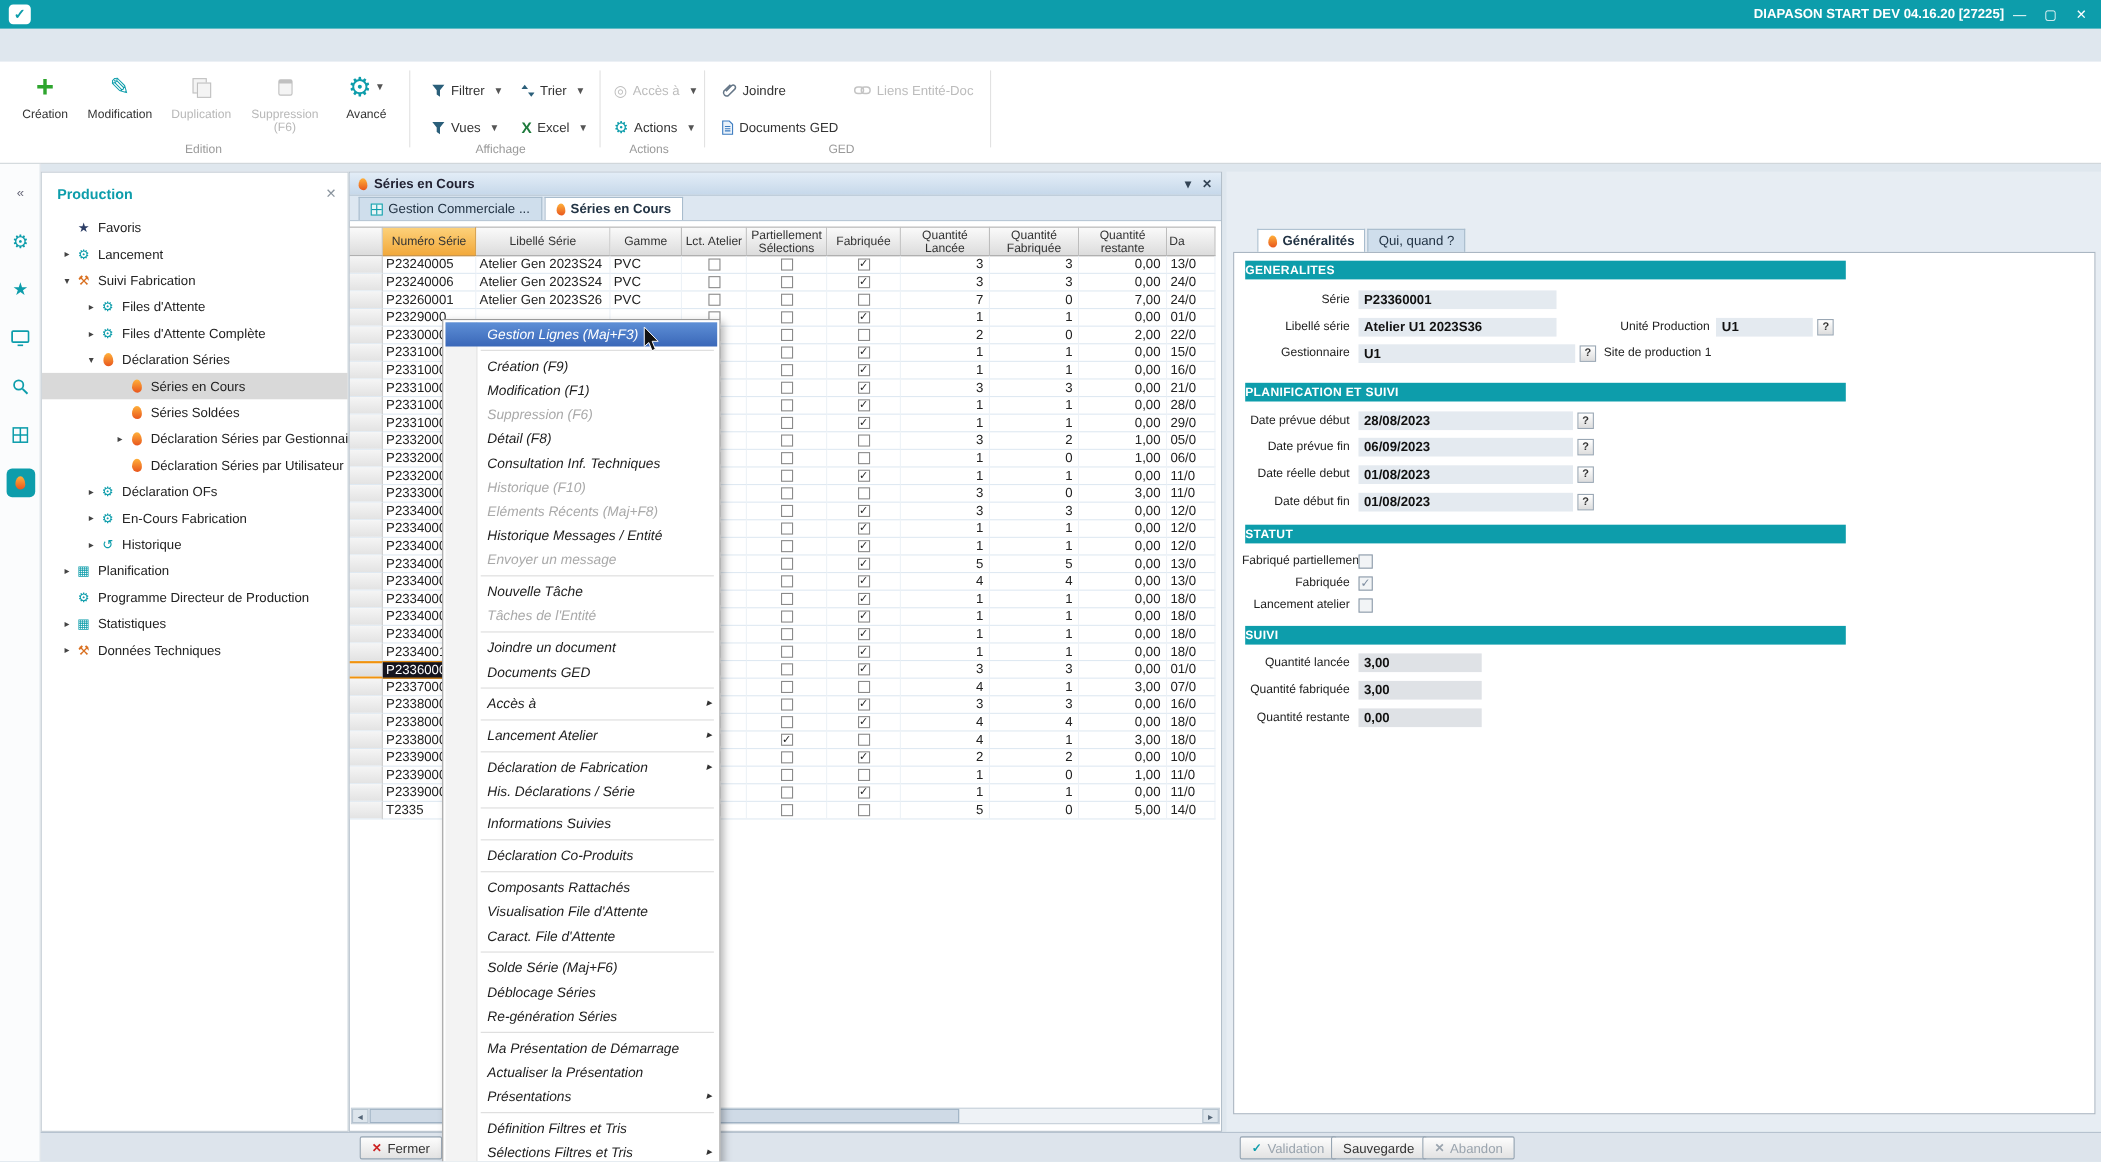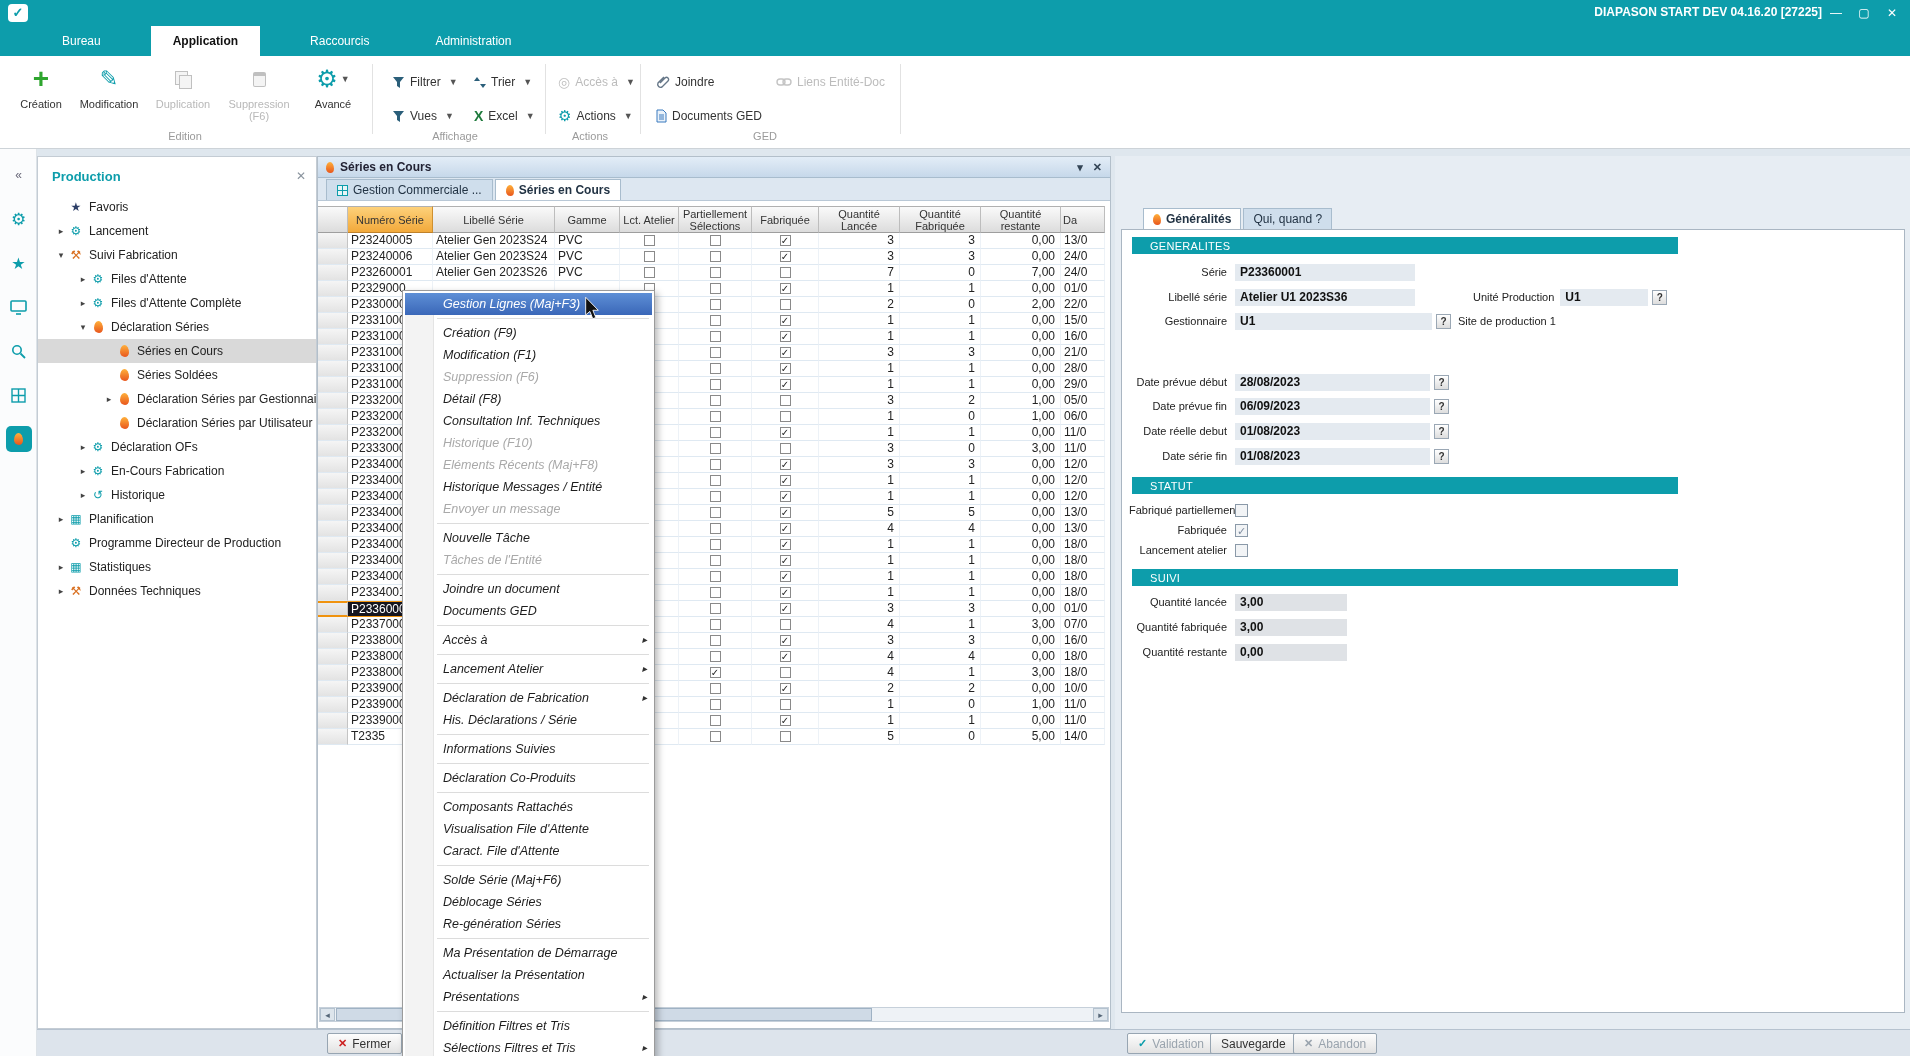--- a/index.html
+++ b/index.html
@@ -92,21 +92,21 @@
   #hscroll{position:absolute;left:1px;top:850px;width:790px;height:15px;background:#eef2f6;border:1px solid #c6d0da;display:flex;align-items:stretch;}
   .sarrow{width:15px;background:#dde5ec;border:1px solid #b4c2cf;font-size:9px;color:#567;display:flex;align-items:center;justify-content:center;}
   .sthumb{width:68%;background:#cfdae6;border:1px solid #9fb2c4;margin-left:1px;}
 
   
   #rightpanel{position:absolute;left:1115px;top:156px;width:795px;height:873px;background:#e7edf3;}
   #ptabs{position:absolute;left:28px;top:52px;display:flex;gap:2px;}
   .ptab{height:21px;display:inline-flex;align-items:center;gap:5px;padding:0 9px;font-size:12px;background:#cfdeec;border:1px solid #a8bccd;border-bottom:none;color:#234;}
   .ptab.active{background:#fff;font-weight:bold;}
   #form{position:absolute;left:6px;right:5px;top:73px;bottom:16px;background:#fff;border:1px solid #aab6c2;}
-  .secbar{position:absolute;left:10px;width:546px;height:17px;background:#0d9dab;color:#fff;font-size:11px;font-weight:normal;display:flex;align-items:center;padding-left:18px;letter-spacing:.3px;text-align:right;}
+  .secbar{position:absolute;left:10px;width:546px;height:17px;background:#0d9dab;color:#fff;font-size:11px;font-weight:bold;display:flex;align-items:center;letter-spacing:.3px;text-align:right;}
   .frow{position:absolute;left:7px;height:18px;display:flex;align-items:center;}
   .flabel{width:98px;text-align:right;font-size:11px;color:#222;margin-right:8px;white-space:nowrap;flex:none;}
   .vbox{height:17px;background:#e4eaf0;font-size:12px;font-weight:bold;color:#111;padding:1px 5px;white-space:nowrap;overflow:hidden;}
   .vbox.gray{background:#dfe2e6;}
   .qbtn{width:15px;height:15px;background:linear-gradient(#fff,#ddd);border:1px solid #9aa7b4;font-size:10px;font-weight:bold;color:#333;display:inline-flex;align-items:center;justify-content:center;margin-left:4px;flex:none;}
   .sidelabel{font-size:11px;color:#222;white-space:nowrap;}
   .pcb{width:13px;height:13px;border:1px solid #8a99a8;background:#f2f4f6;font-size:11px;line-height:12px;text-align:center;color:#7e8da0;flex:none;}
 
   
   #bottombar{position:absolute;left:37px;top:1029px;width:1873px;height:27px;background:#dde4ec;border-top:1px solid #b6c2cf;}
@@ -135,26 +135,20 @@
   <div id="titlebar">
     <div class="appicon">✓</div>
     <div id="titletext">DIAPASON START DEV 04.16.20 [27225]</div>
     <div class="winbtns">
       <div class="winbtn">—</div>
       <div class="winbtn">▢</div>
       <div class="winbtn">✕</div>
     </div>
   </div>
 
-  <div id="menubar">
-    <div class="mtab">Bureau</div>
-    <div class="mtab active">Application</div>
-    <div class="mtab">Raccourcis</div>
-    <div class="mtab">Administration</div>
-  </div>
 
   <div id="ribbon">
     <div class="bigbtn" style="left:8px">
       <div class="bicon">
           <span class="ic-plus">+</span>
         </div>
       <div class="blabel">Création</div>
     </div>
     <div class="bigbtn" style="left:76px">
       <div class="bicon">
@@ -1049,37 +1043,38 @@
         <div class="vbox" style="width:88px;margin-left:6px">U1</div>
         <div class="qbtn">?</div>
       </div>
       <div class="frow" style="top:82px">
         <div class="flabel">Gestionnaire</div>
         <div class="vbox" style="width:197px">U1</div>
         <div class="qbtn">?</div>
         <div class="sidelabel" style="margin-left:7px">Site de production 1</div>
       </div>
 
+      <div class="secbar" style="top:118px">PLANIFICATION ET SUIVI</div>
       <div class="frow" style="top:143px">
         <div class="flabel">Date prévue début</div>
         <div class="vbox" style="width:195px">28/08/2023</div>
         <div class="qbtn">?</div>
       </div>
       <div class="frow" style="top:167px">
         <div class="flabel">Date prévue fin</div>
         <div class="vbox" style="width:195px">06/09/2023</div>
         <div class="qbtn">?</div>
       </div>
       <div class="frow" style="top:192px">
         <div class="flabel">Date réelle debut</div>
         <div class="vbox" style="width:195px">01/08/2023</div>
         <div class="qbtn">?</div>
       </div>
       <div class="frow" style="top:217px">
-        <div class="flabel">Date série fin</div>
+        <div class="flabel">Date début fin</div>
         <div class="vbox" style="width:195px">01/08/2023</div>
         <div class="qbtn">?</div>
       </div>
 
       <div class="secbar" style="top:247px">STATUT</div>
       <div class="frow" style="top:272px;height:16px">
         <div class="flabel">Fabriqué partiellement</div>
         <div class="pcb"></div>
       </div>
       <div class="frow" style="top:292px;height:16px">

